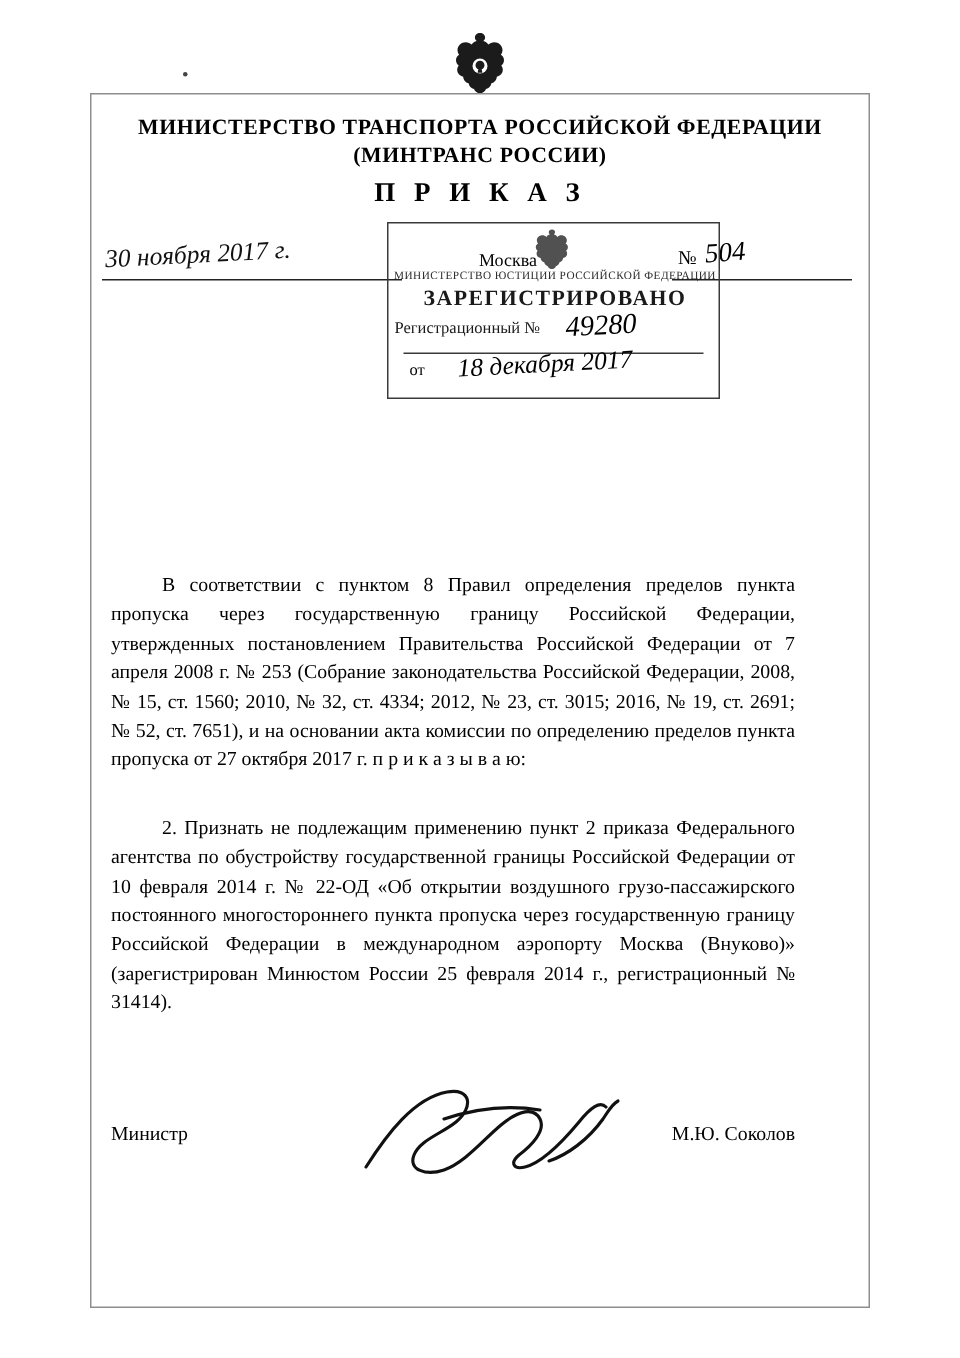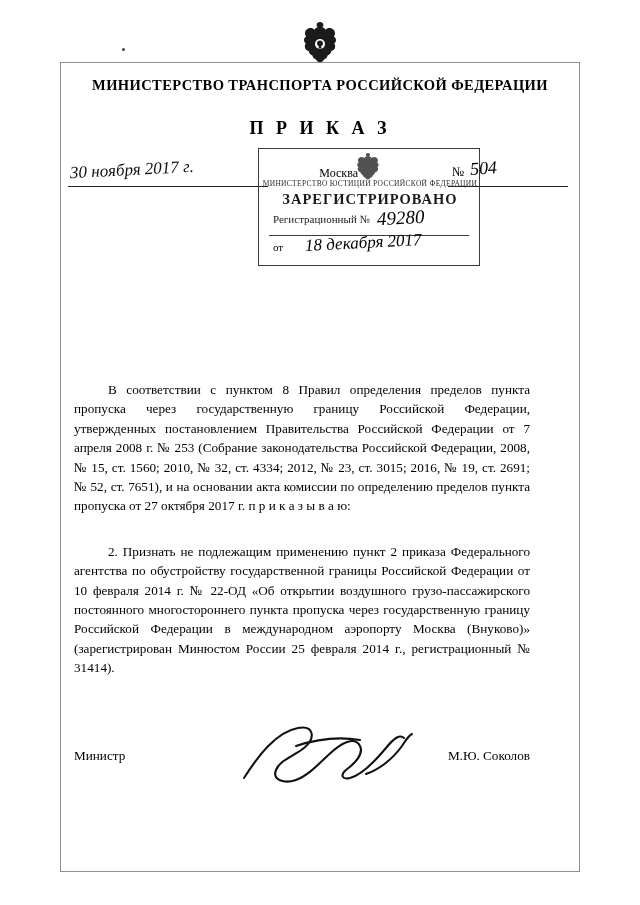--- a/index.html
+++ b/index.html
@@ -144,21 +144,21 @@
   }
   .stamp-org {
     position: absolute; left: 0; top: 30px; width: 222px; text-align: center;
     font-size: 7.5px; letter-spacing: .3px; font-weight: normal; color: #2c2c2c;
   }
   .stamp-title {
     position: absolute; left: 0; top: 42px; width: 222px; text-align: center;
     font-size: 14.5px; font-weight: bold; letter-spacing: 1px; color: #1a1a1a;
   }
   .stamp-reg {
-    position: absolute; left: 14px; top: 64px; font-size: 11px; color: #1a1a1a;
+    position: absolute; left: 4px; top: 64px; font-size: 11px; color: #1a1a1a;
   }
   .stamp-regnum {
     position: absolute; left: 118px; top: 58px; font-style: italic; font-size: 19px;
     transform: rotate(-3deg);
   }
   .stamp-from {
     position: absolute; left: 14px; top: 92px; font-size: 11px;
   }
   .stamp-date {
     position: absolute; left: 46px; top: 84px; font-style: italic; font-size: 17px;
@@ -228,20 +228,21 @@
       </g>
     </svg>
   </div>
 
   <div class="small-dot"></div>
 
   <div class="doc-frame"></div>
 
   <div class="ministry">
     <div>МИНИСТЕРСТВО ТРАНСПОРТА РОССИЙСКОЙ ФЕДЕРАЦИИ</div>
+    <div class="line2">(МИНТРАНС РОССИИ)</div>
   </div>
 
   <div class="prikaz">П Р И К А З</div>
 
   <div class="hand-date">30 ноября 2017 г.</div>
   <div class="rule-left"></div>
 
   <div class="moscow">Москва</div>
 
   <div class="num-label">№</div>

